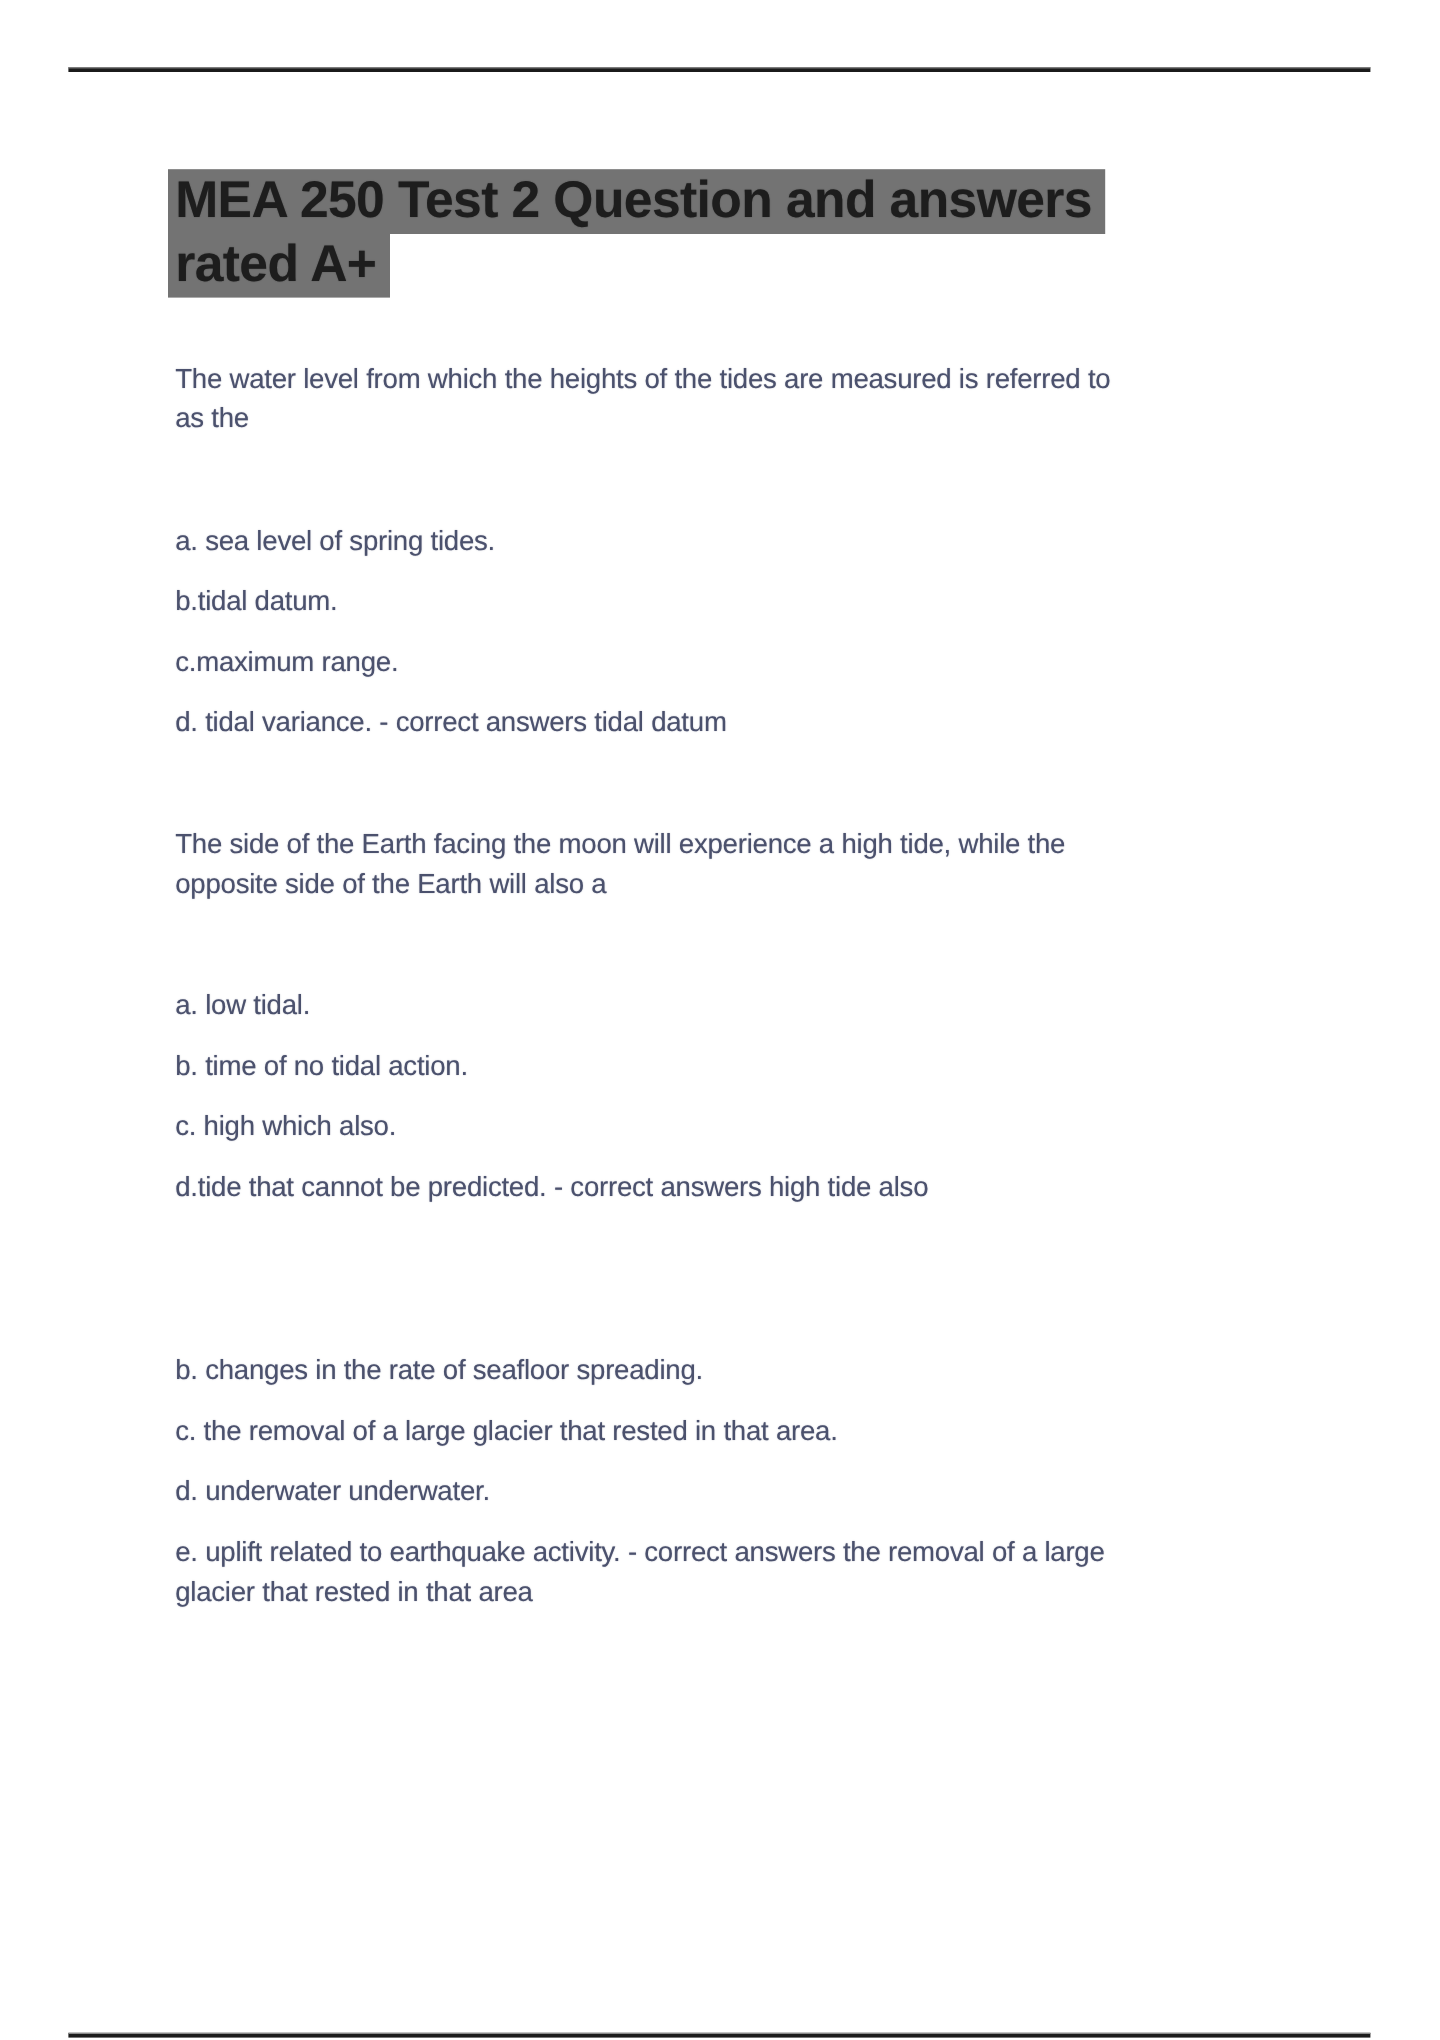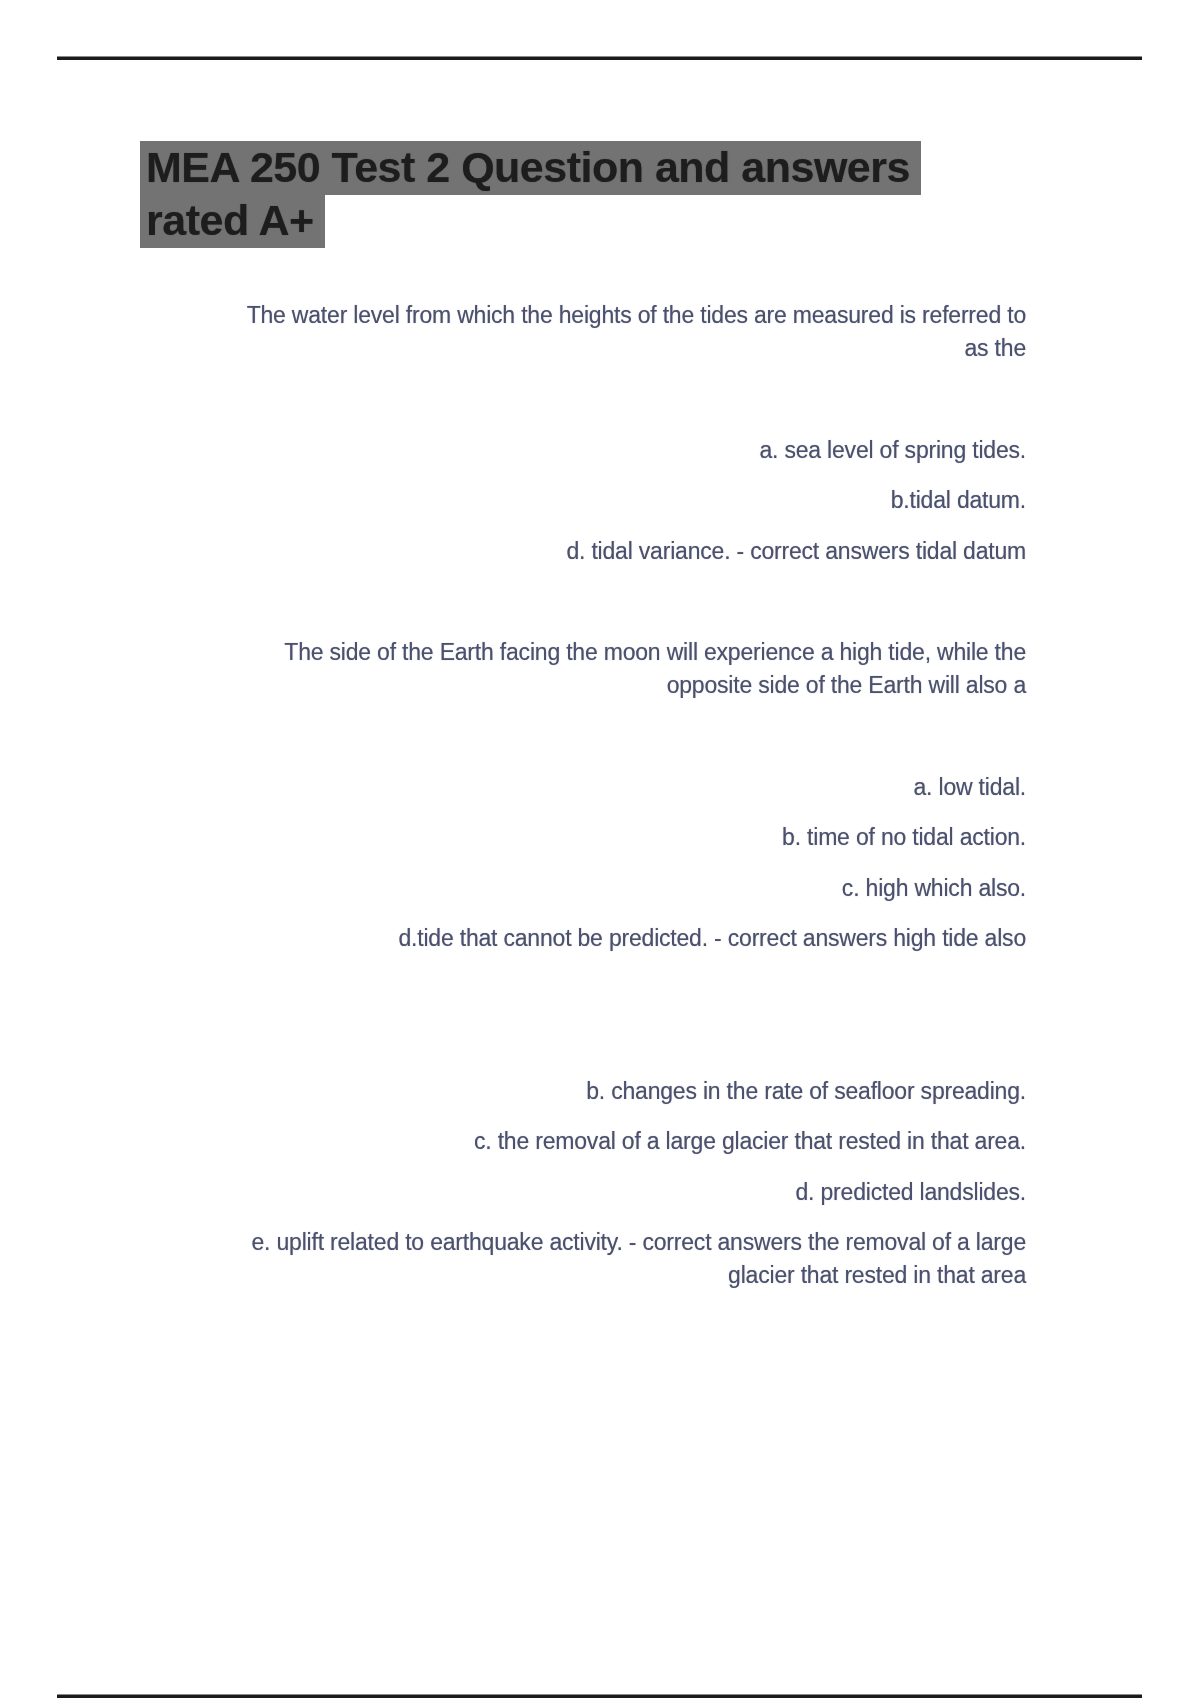--- a/index.html
+++ b/index.html
@@ -52,21 +52,21 @@
   
   .body-text {
     margin-top: 52px;
     font-size: 23px;
     line-height: 33px;
     letter-spacing: -0.2px;
     color: #4b516d;
     text-shadow: 0 0 1px rgba(75,81,109,0.55);
   }
   .para { margin: 0 0 17.5px 0; }
-  .line { white-space: nowrap; text-align: right; }
+  .line { white-space: nowrap; }
   .gap { height: 51px; }
 </style>
 </head>
 <body>
 
 <div class="page-rule top"></div>
 <div class="page-rule bottom"></div>
 
 <div class="content">
 
@@ -78,20 +78,23 @@
     <div class="para">
       <div class="line">The water level from which the heights of the tides are measured is referred to</div>
       <div class="line">as the</div>
     </div>
     <div class="gap"></div>
     <div class="para">
       <div class="line">a. sea level of spring tides.</div>
     </div>
     <div class="para">
       <div class="line">b.tidal datum.</div>
+    </div>
+    <div class="para">
+      <div class="line">c.maximum range.</div>
     </div>
     <div class="para">
       <div class="line">d. tidal variance. - correct answers tidal datum</div>
     </div>
     <div class="gap"></div>
 
     <div class="para">
       <div class="line">The side of the Earth facing the moon will experience a high tide, while the</div>
       <div class="line">opposite side of the Earth will also a</div>
     </div>
@@ -111,21 +114,21 @@
     <div class="gap"></div>
 
     <div class="gap"></div>
     <div class="para">
       <div class="line">b. changes in the rate of seafloor spreading.</div>
     </div>
     <div class="para">
       <div class="line">c. the removal of a large glacier that rested in that area.</div>
     </div>
     <div class="para">
-      <div class="line">d. predicted landslides.</div>
+      <div class="line">d. underwater underwater.</div>
     </div>
     <div class="para">
       <div class="line">e. uplift related to earthquake activity. - correct answers the removal of a large</div>
       <div class="line">glacier that rested in that area</div>
     </div>
 
   </div>
 </div>
 
 </body></html>

